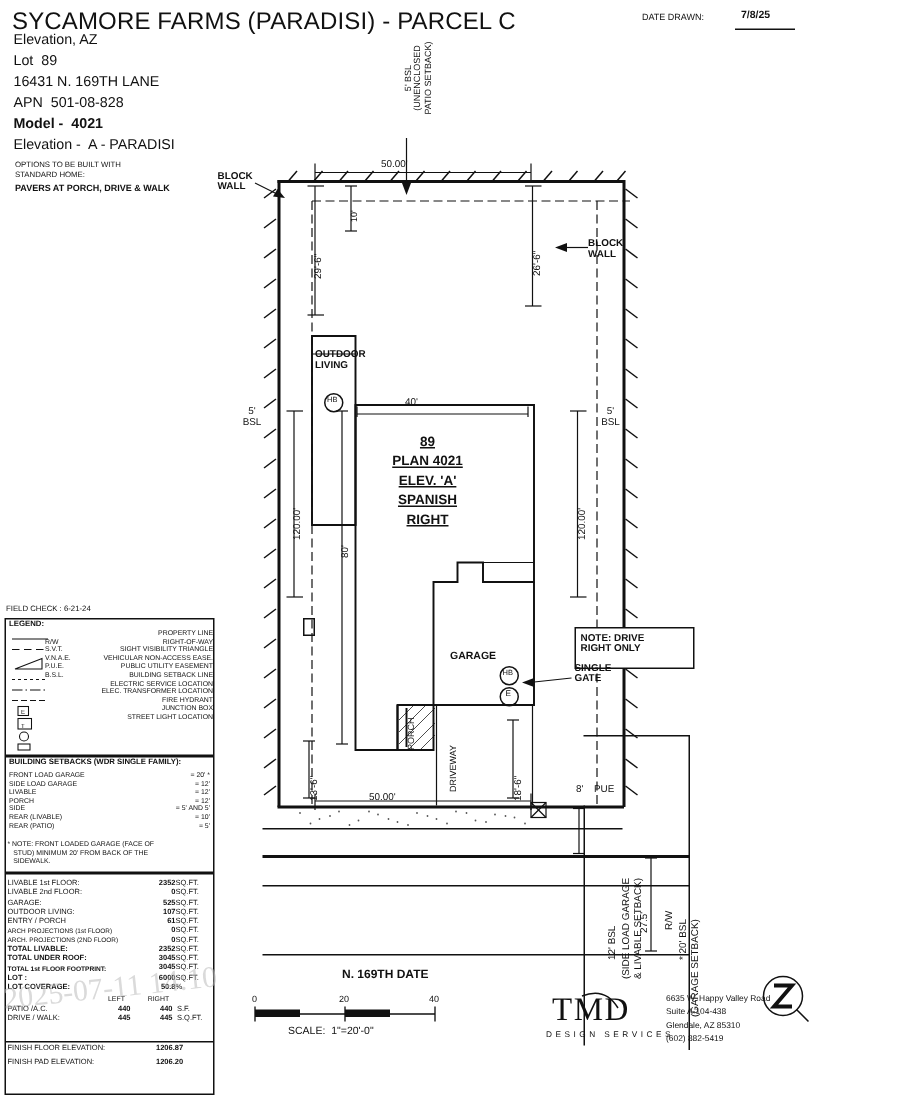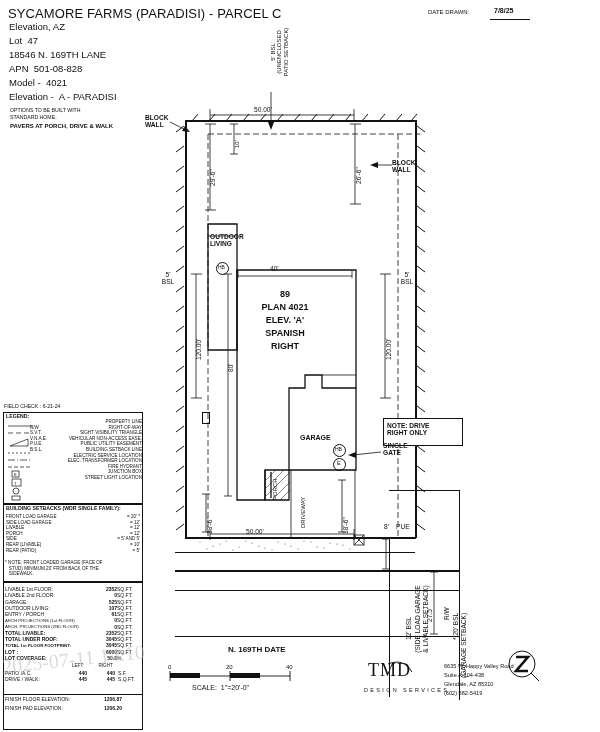--- a/index.html
+++ b/index.html
@@ -1,20 +1,20 @@
 <!DOCTYPE html>
 <html><head>
 <meta charset="utf-8">
 <style>
   html,body{margin:0;padding:0;}
   body{width:600px;height:732px;background:#ffffff;position:relative;
        font-family:"Liberation Sans", sans-serif;color:#111;overflow:hidden;}
   .abs{position:absolute;}
   .t{position:absolute;white-space:pre;line-height:1.05;}
-  .ttl{font-size:13px;letter-spacing:.1px;}
+  .ttl{font-size:16px;letter-spacing:.1px;}
   .hdr{font-size:9.5px;}
   .tiny{font-size:5.2px;}
   .tiny6{font-size:6px;}
   .sm{font-size:7px;}
   .sm8{font-size:8px;}
   .med{font-size:9px;}
   .b{font-weight:bold;}
   .line{position:absolute;background:#111;}
   .h{height:1px;}
   .v{width:1px;}
@@ -29,24 +29,24 @@
   #legend td{font-size:4.6px;padding:0;line-height:1.22;}
   #setb td{font-size:4.6px;padding:0;line-height:1.22;}
   #areas td{font-size:5px;padding:0;line-height:1.25;}
   .wm{position:absolute;font-size:20px;color:#bcbcbc;opacity:.55;font-family:"Liberation Serif",serif;}
 </style>
 </head>
 <body>
 
 <div class="t ttl" style="left:8px;top:7px;">SYCAMORE FARMS (PARADISI) - PARCEL C</div>
 <div class="t hdr" style="left:9px;top:22px;">Elevation, AZ</div>
-<div class="t hdr" style="left:9px;top:36px;">Lot  47</div>
-<div class="t hdr" style="left:9px;top:50px;">18546 N. 169TH LANE</div>
+<div class="t hdr" style="left:9px;top:36px;">Lot  89</div>
+<div class="t hdr" style="left:9px;top:50px;">16431 N. 169TH LANE</div>
 <div class="t hdr" style="left:9px;top:64px;">APN  501-08-828</div>
-<div class="t hdr" style="left:9px;top:78px;">Model -  4021</div>
+<div class="t hdr" style="left:9px;top:78px;font-weight:bold;">Model -  4021</div>
 <div class="t hdr" style="left:9px;top:92px;">Elevation -  A - PARADISI</div>
 <div class="t tiny" style="left:10px;top:108px;">OPTIONS TO BE BUILT WITH</div>
 <div class="t tiny" style="left:10px;top:115px;">STANDARD HOME:</div>
 <div class="t tiny6 b" style="left:10px;top:123px;">PAVERS AT PORCH, DRIVE &amp; WALK</div>
 
 <div class="t tiny6" style="left:428px;top:9px;">DATE DRAWN:</div>
 <div class="t sm b" style="left:494px;top:7px;">7/8/25</div>
 <div class="line h" style="left:490px;top:19px;width:40px;"></div>
 
 <div class="line v2" style="left:185px;top:120px;height:418px;"></div>
@@ -301,21 +301,21 @@
   <g stroke="#111" stroke-width="0.8" fill="none">
     <line x1="2" y1="0" x2="2" y2="67"></line>
     <line x1="66" y1="0" x2="66" y2="67"></line>
   </g>
 </svg>
 <div class="t lbl rot90c" style="left:300px;top:528px;">DRIVEWAY</div>
 <div class="t lbl rot90c" style="left:272px;top:500px;">PORCH</div>
 
 <div class="t lbl7 b" style="left:210px;top:234px;">OUTDOOR
 LIVING</div>
-<div class="t med b center" style="left:243px;top:288px;width:84px;line-height:1.45;">89
+<div class="t med b center" style="left:243px;top:288px;width:84px;line-height:1.45;text-decoration:underline;">89
 PLAN 4021
 ELEV. 'A'
 SPANISH
 RIGHT</div>
 <div class="t sm b" style="left:300px;top:434px;">GARAGE</div>
 
 <div class="box" style="left:216px;top:262px;width:13px;height:13px;border-radius:50%;"></div>
 <div class="t" style="left:218px;top:265px;font-size:5px;">HB</div>
 <div class="box" style="left:333px;top:444px;width:13px;height:13px;border-radius:50%;"></div>
 <div class="t" style="left:335px;top:447px;font-size:5px;">HB</div>
@@ -616,21 +616,21 @@
     <line x1="122" y1="7" x2="122" y2="17"></line>
   </g>
   <rect x="2" y="9" width="30" height="5" fill="#111"></rect>
   <rect x="62" y="9" width="30" height="5" fill="#111"></rect>
 </svg>
 <div class="t lbl" style="left:168px;top:664px;">0</div>
 <div class="t lbl" style="left:226px;top:664px;">20</div>
 <div class="t lbl" style="left:286px;top:664px;">40</div>
 <div class="t sm" style="left:192px;top:684px;">SCALE:  1"=20'-0"</div>
 
-<div class="t" style="left:368px;top:661px;font-size:18px;font-family:'Liberation Serif',serif;letter-spacing:1px;">TMD</div>
+<div class="t" style="left:368px;top:661px;font-size:22px;font-family:'Liberation Serif',serif;letter-spacing:1px;">TMD</div>
 <svg class="abs" style="left:366px;top:660px;" width="70" height="30">
   <path d="M22,4 C32,0 40,2 46,12" stroke="#111" stroke-width="1" fill="none"></path>
 </svg>
 <div class="t" style="left:364px;top:688px;font-size:5.5px;letter-spacing:.4px;">D E S I G N   S E R V I C E S</div>
 <div class="t" style="left:444px;top:664px;font-size:5.6px;">6635 W. Happy Valley Road</div>
 <div class="t" style="left:444px;top:673px;font-size:5.6px;">Suite A-104-438</div>
 <div class="t" style="left:444px;top:682px;font-size:5.6px;">Glendale, AZ 85310</div>
 <div class="t" style="left:444px;top:691px;font-size:5.6px;">(602) 882-5419</div>
 
 <svg class="abs" style="left:508px;top:648px;" width="32" height="34">

